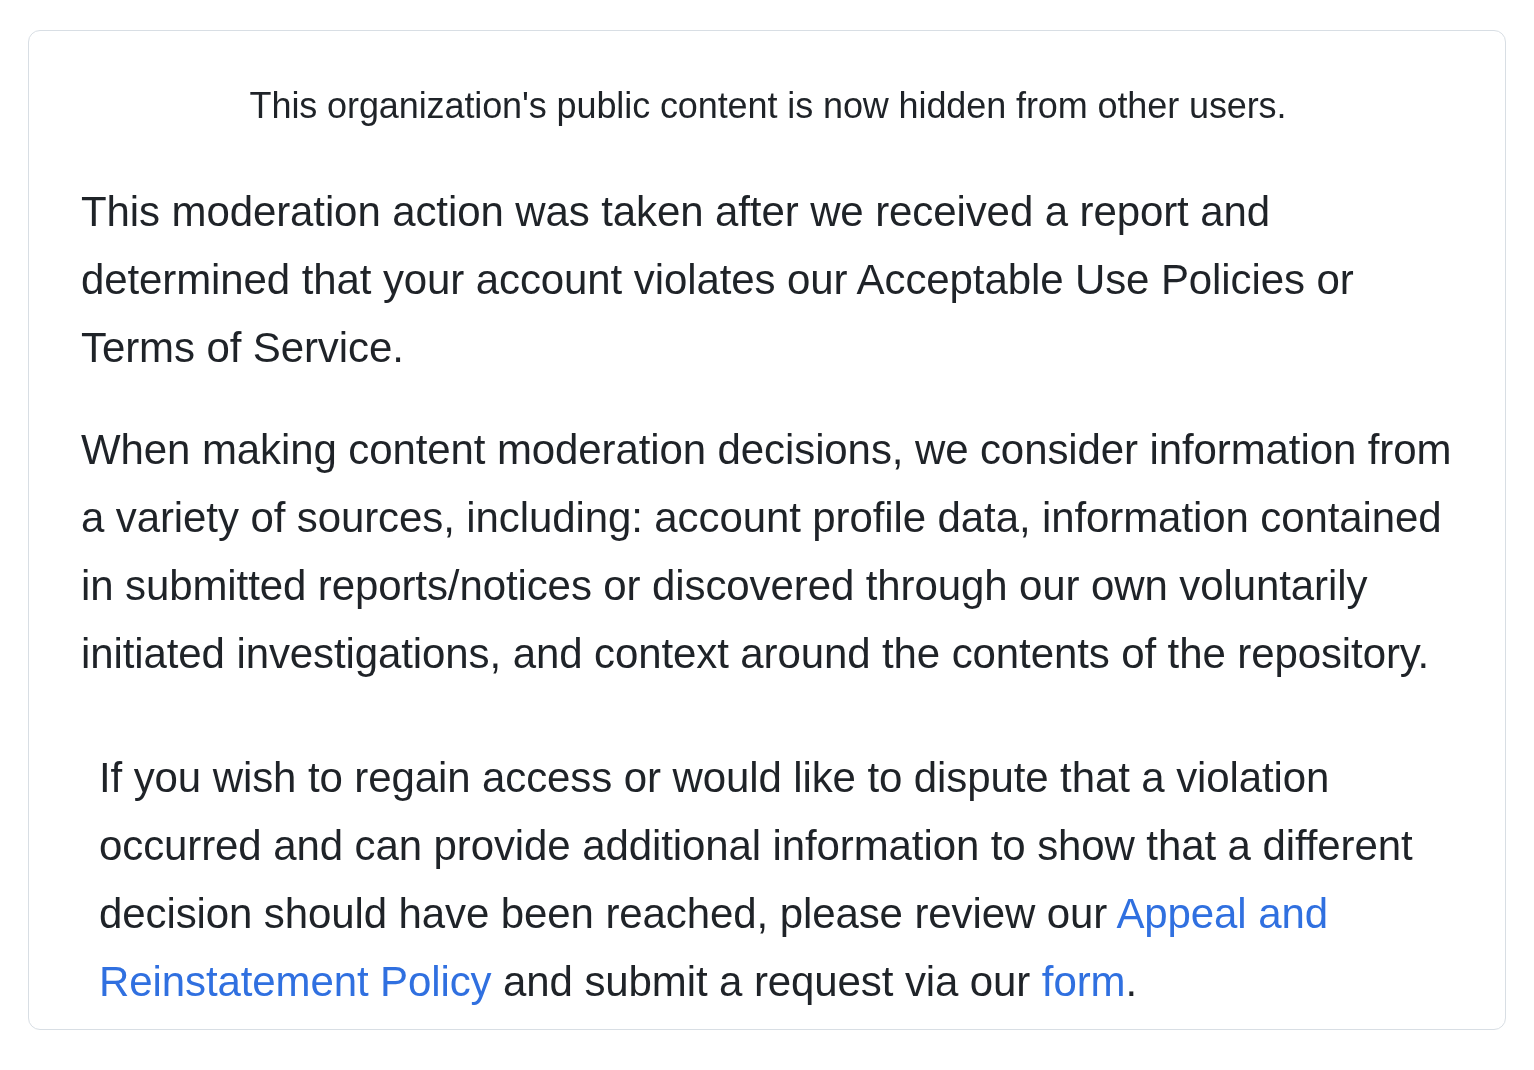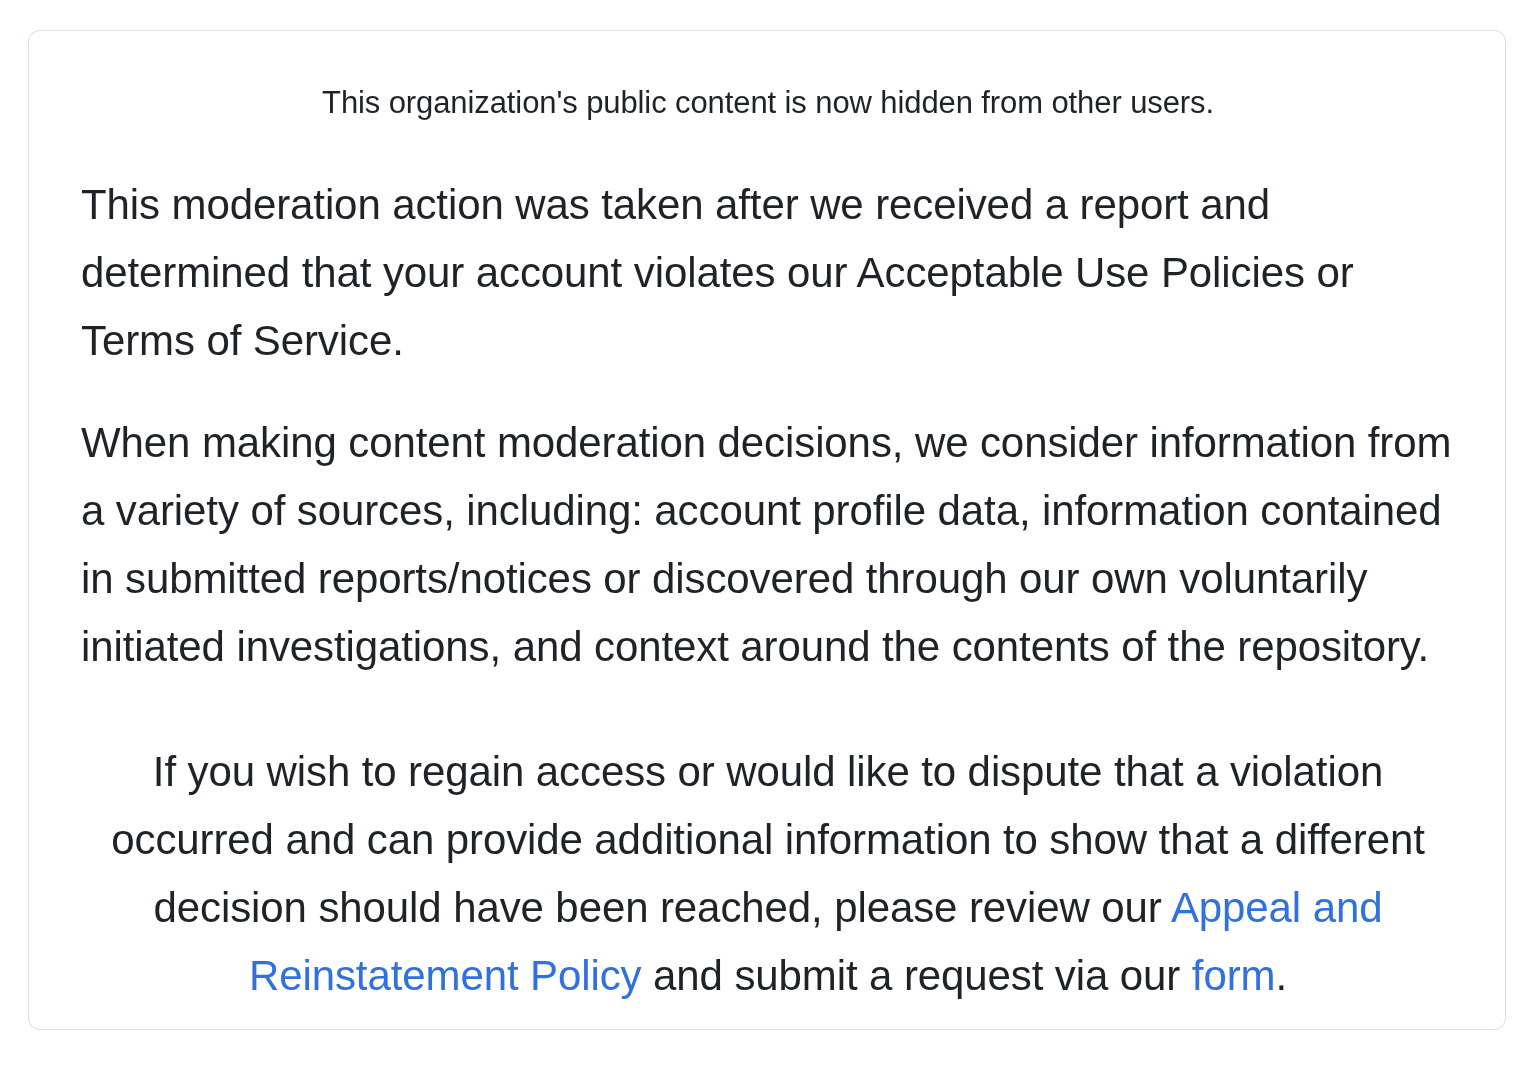--- a/index.html
+++ b/index.html
@@ -24,36 +24,36 @@
     box-sizing: border-box;
     width: 1478px;
     height: 1000px;
     border: 1px solid #d8dee4;
     border-radius: 12px;
     background: #ffffff;
     padding: 52px 50px 40px 52px;
   }
   .notice-heading {
     text-align: center;
-    font-size: 31px;
+    font-size: 36px;
     line-height: 1.3;
     color: #1f2328;
     margin: 0 0 48px 0;
     letter-spacing: -0.1px;
   }
   .notice-paragraph {
     font-size: 42px;
     line-height: 1.62;
     color: #1f2328;
     margin: 0 0 34px 0;
     text-align: left;
     letter-spacing: -0.1px;
   }
   .notice-paragraph.centered {
-    text-align: center;
+    text-align: left;
     margin-top: 56px;
     margin-bottom: 0;
     padding: 0 18px;
   }
   .link {
     color: #3070e0;
     text-decoration: none;
     cursor: pointer;
   }
 </style>

